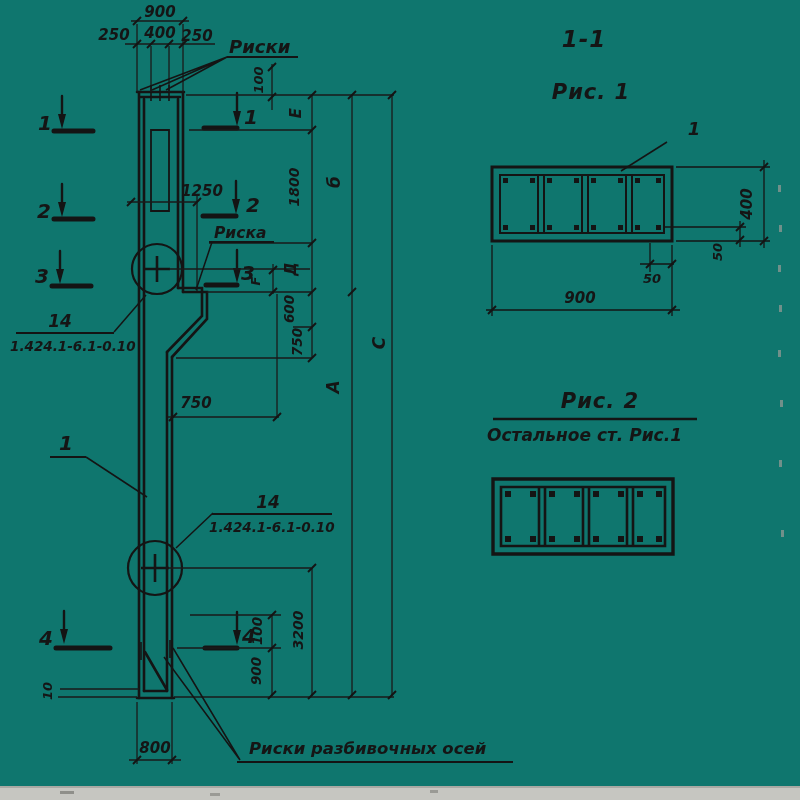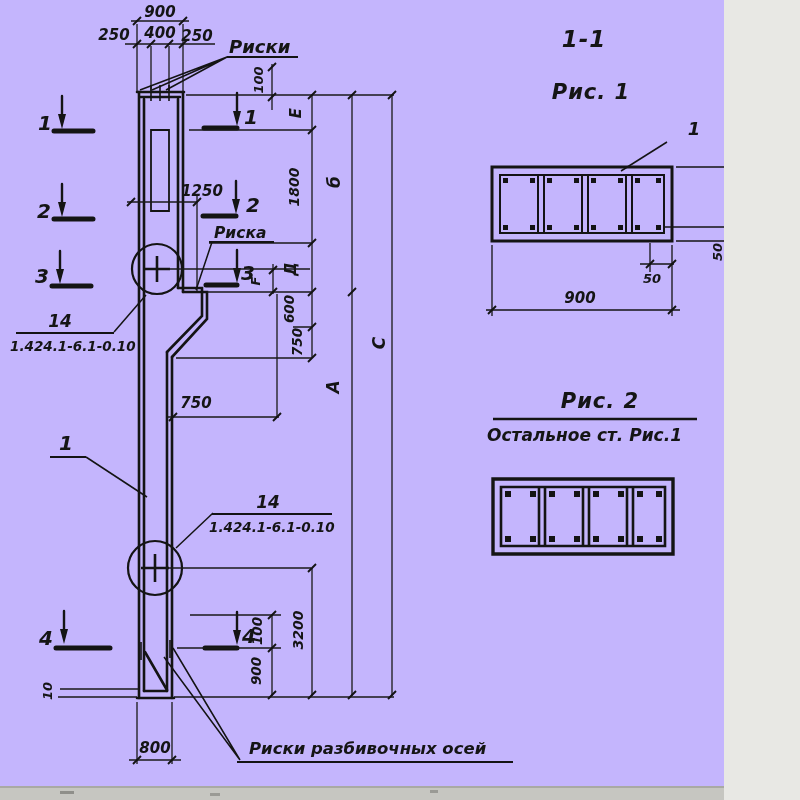--- a/index.html
+++ b/index.html
@@ -1,17 +1,17 @@
 <!DOCTYPE html>
 <html><head>
 <meta charset="utf-8">
 <style>
   html,body{margin:0;padding:0;background:#e8e8e4;}
   .sheet{
-    position:relative;width:724px;height:800px;background:#c4b5fd;
+    position:relative;width:800px;height:800px;background:#0f766e;
     font-family:"DejaVu Sans", sans-serif;overflow:hidden;
   }
   svg{display:block}
   text{
     font-family:"DejaVu Sans", sans-serif;
     font-style:italic;font-weight:700;fill:#151515;stroke:none;
   }
   .t-title{letter-spacing:1px;}
 </style>
 </head>

